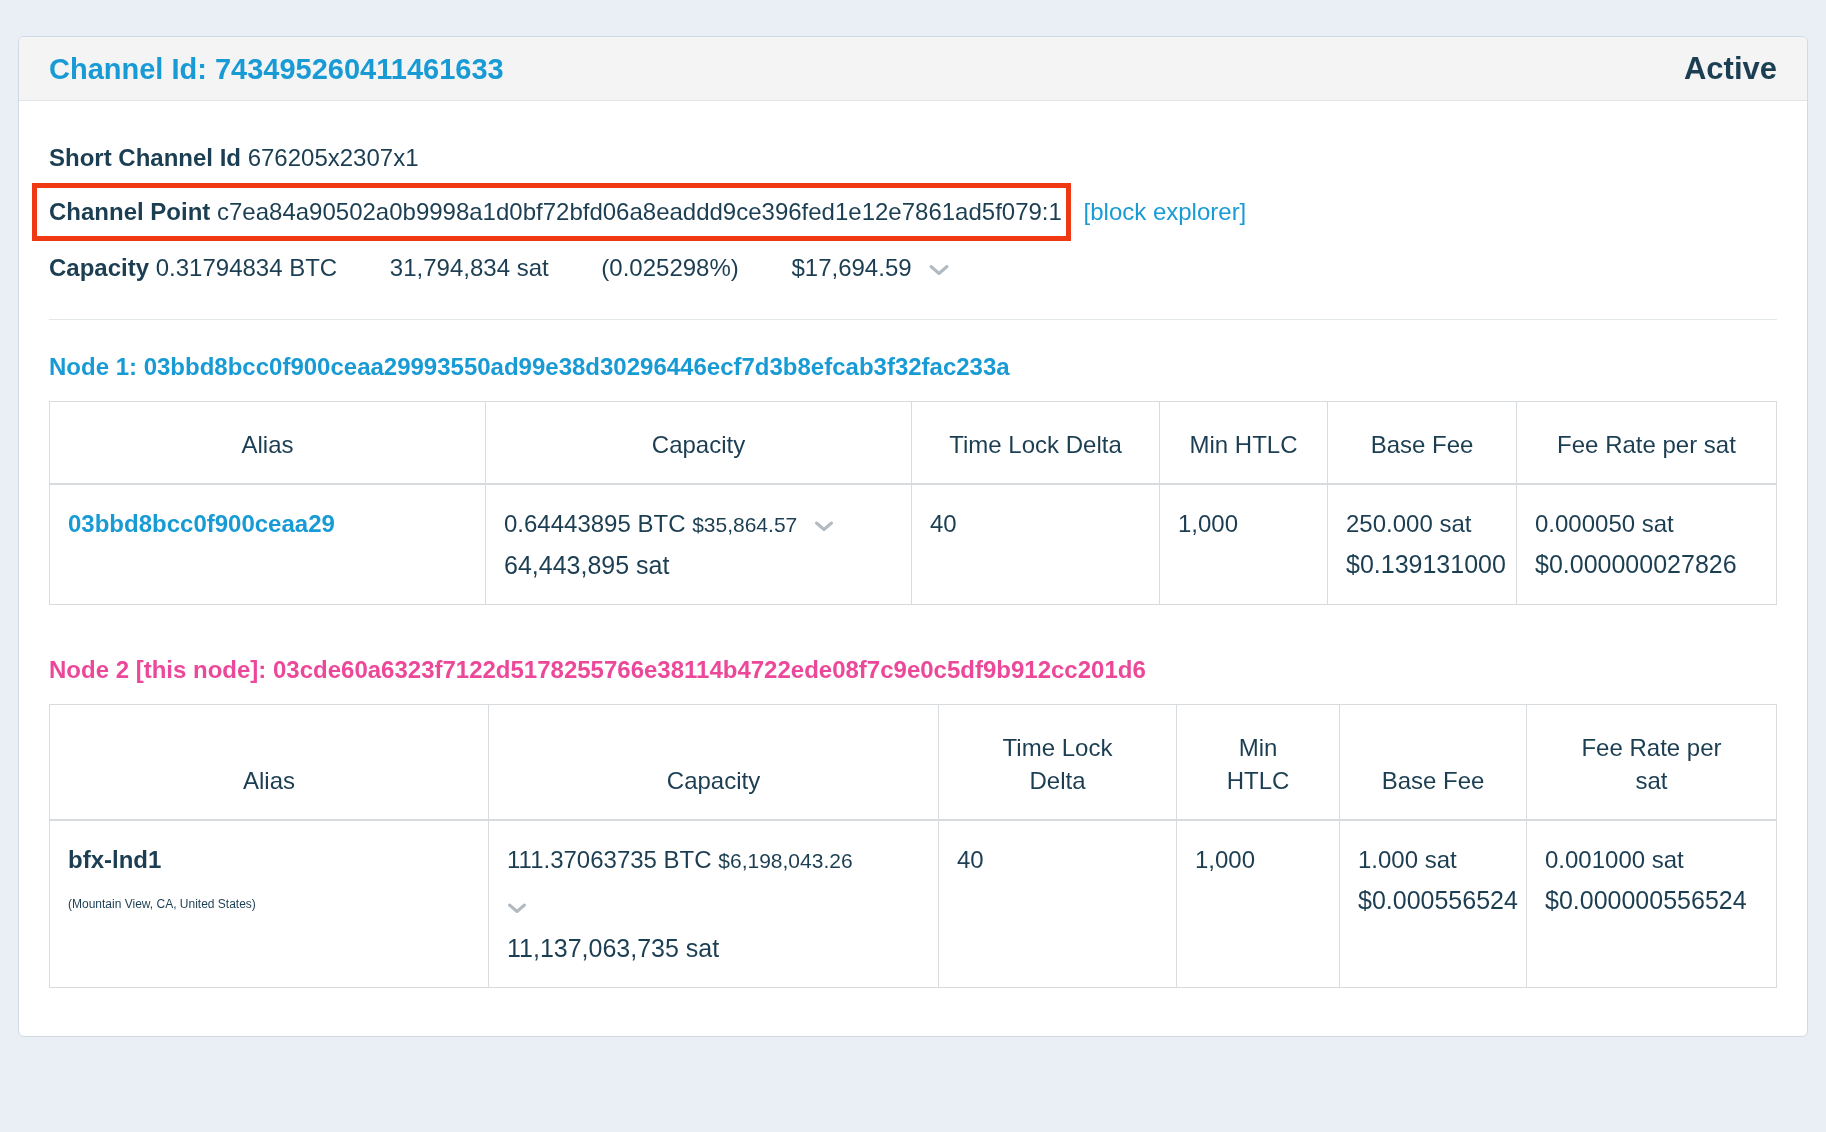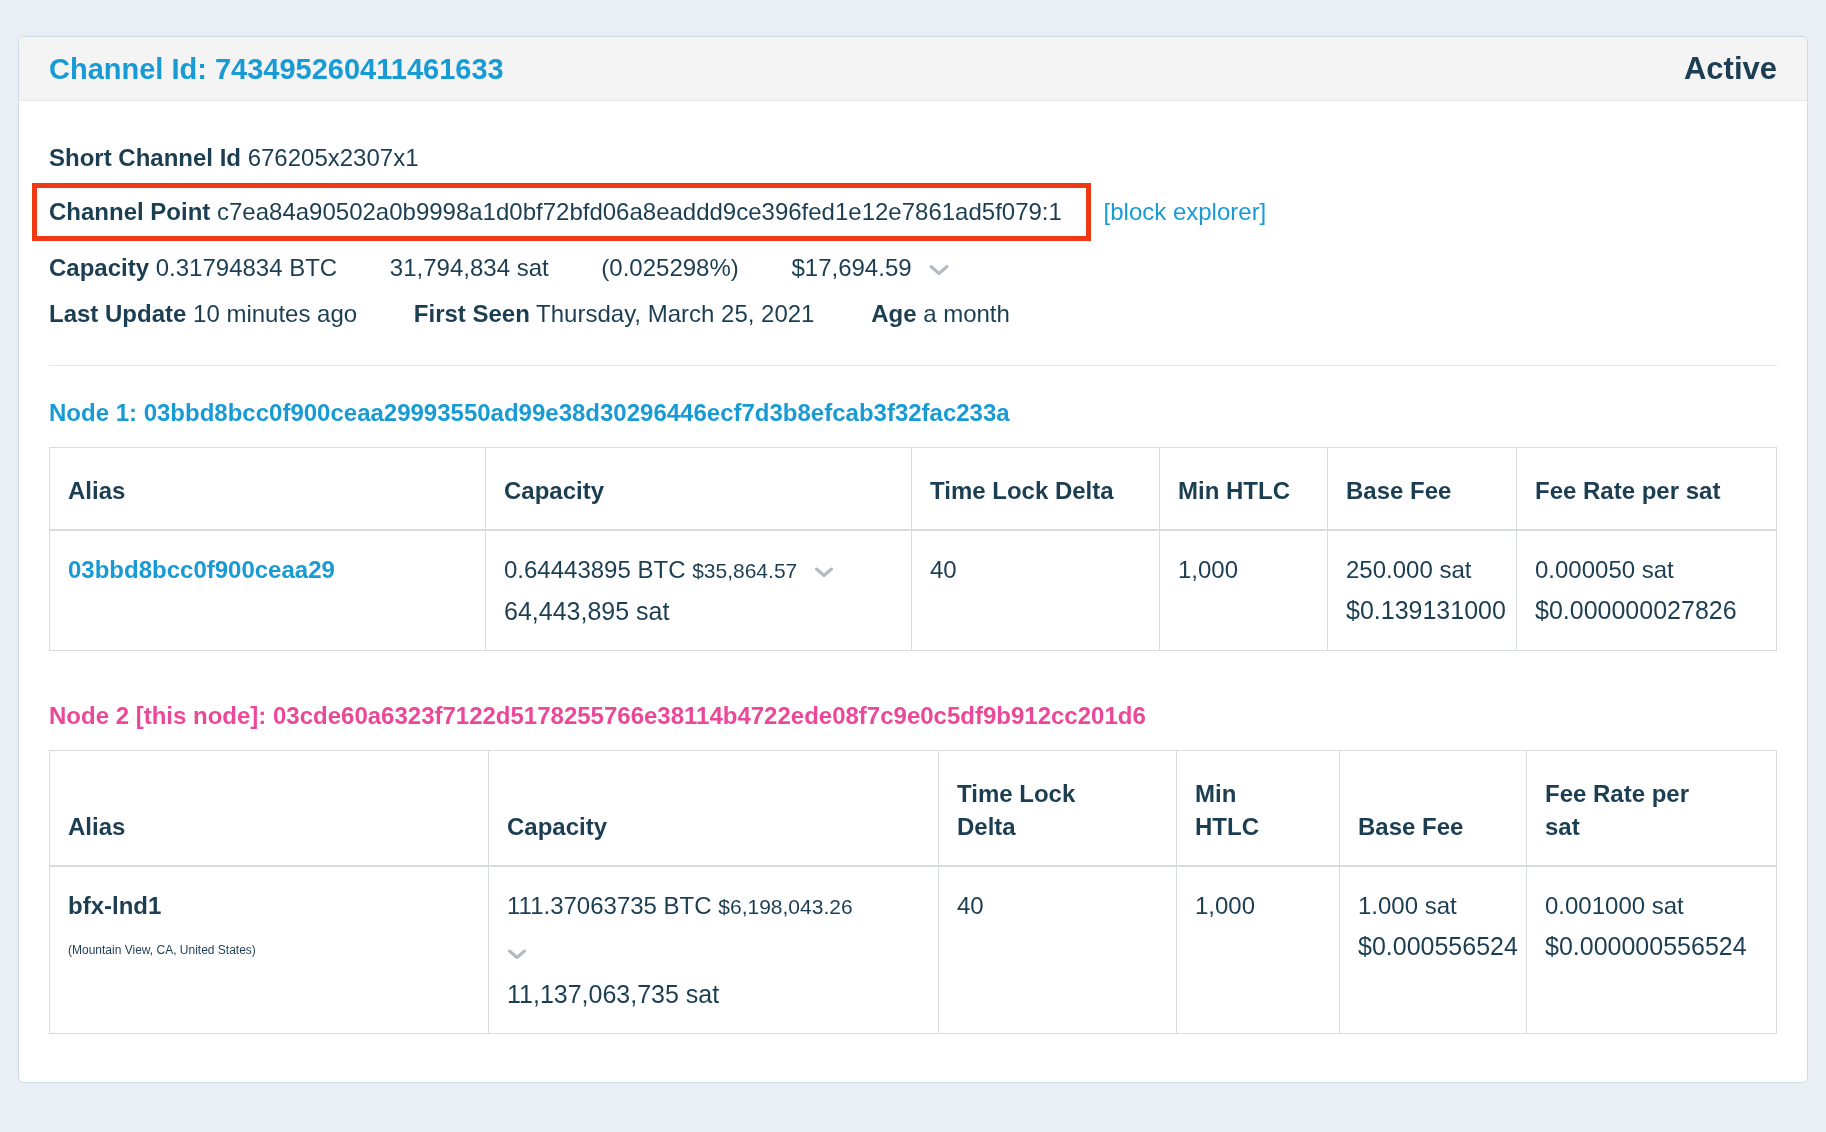--- a/index.html
+++ b/index.html
@@ -38,21 +38,21 @@
     color: #1c3e52;
     font-size: 31px;
     font-weight: bold;
   }
   .card-body { padding: 26px 30px 40px 30px; font-size: 24px; }
   .info-line { margin: 14px 0 0 0; line-height: 34px; }
   .lbl { font-weight: bold; }
   .red-box {
     display: inline-block;
     border: 5px solid #ee3912;
-    padding: 7px 24px 7px 12px;
+    padding: 7px 4px 7px 12px;
     margin: 4px 0 4px -17px;
     line-height: 34px;
   }
   .link {
     color: #189bd5;
     text-decoration: none;
     cursor: pointer;
   }
   .cap-item { margin-right: 46px; }
   .gap-item { margin-right: 50px; }
@@ -76,24 +76,25 @@
     table-layout: fixed;
     margin-bottom: 8px;
   }
   table.ctable th, table.ctable td {
     border: 1px solid #d8dcdf;
     text-align: left;
     font-size: 24px;
   }
   table.ctable th {
     vertical-align: bottom;
-    font-weight: bold;
+    font-weight: normal;
     padding: 26px 18px 22px 18px;
     border-bottom-width: 2px;
     line-height: 33px;
+    text-align: center;
   }
   table.ctable td {
     vertical-align: top;
     padding: 22px 18px 22px 18px;
     line-height: 33px;
   }
   .sub { font-size: 21px; }
   .subline { margin-top: 8px; font-size: 25px; }
   .alias-link { color: #189bd5; font-weight: bold; text-decoration: none; cursor: pointer; }
   .alias-dark { font-weight: bold; }
@@ -131,28 +132,20 @@
       <span class="lbl">Capacity</span>
       <span class="cap-item">0.31794834 BTC</span>
       <span class="cap-item">31,794,834 sat</span>
       <span class="cap-item">(0.025298%)</span>
       <span>$17,694.59</span>
       <span class="chev"><svg width="22" height="12" viewBox="0 0 22 12">
             <polyline points="3,2.5 11,9.5 19,2.5" fill="none" stroke="#b2bac1" stroke-width="3" stroke-linecap="round" stroke-linejoin="round"></polyline>
           </svg></span>
     </div>
 
-    <div class="info-line" style="margin-top:12px;">
-      <span class="lbl">Last Update</span>
-      <span class="gap-item">10 minutes ago</span>
-      <span class="lbl">First Seen</span>
-      <span class="gap-item">Thursday, March 25, 2021</span>
-      <span class="lbl">Age</span>
-      <span>a month</span>
-    </div>
 
     <hr class="divider">
 
     <div class="node-heading blue">Node 1: 03bbd8bcc0f900ceaa29993550ad99e38d30296446ecf7d3b8efcab3f32fac233a</div>
 
     <table class="ctable">
       <colgroup>
         <col style="width:436px">
           <col style="width:426px">
           <col style="width:248px">

